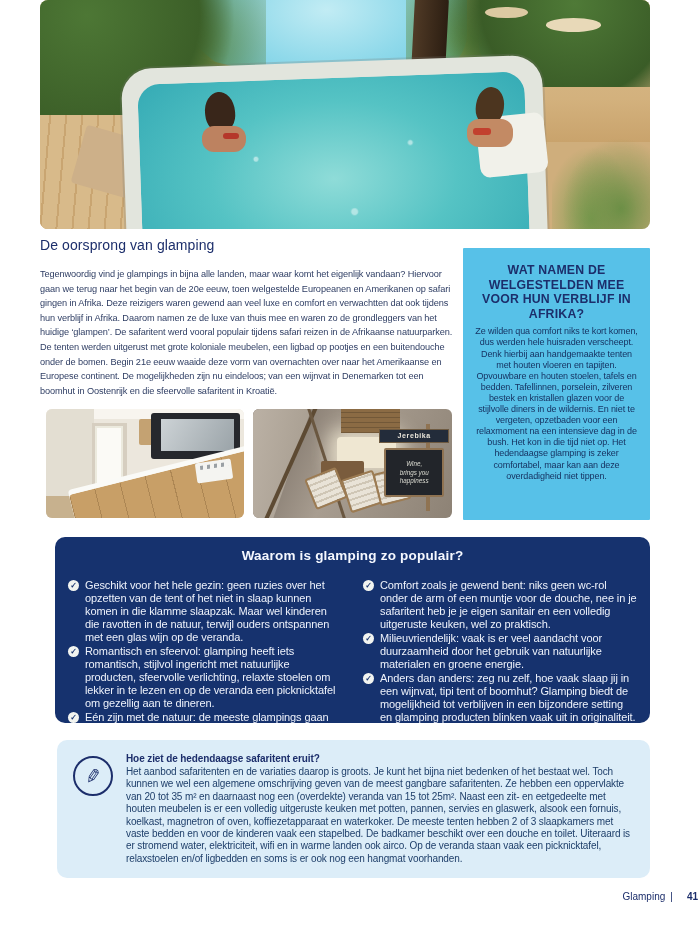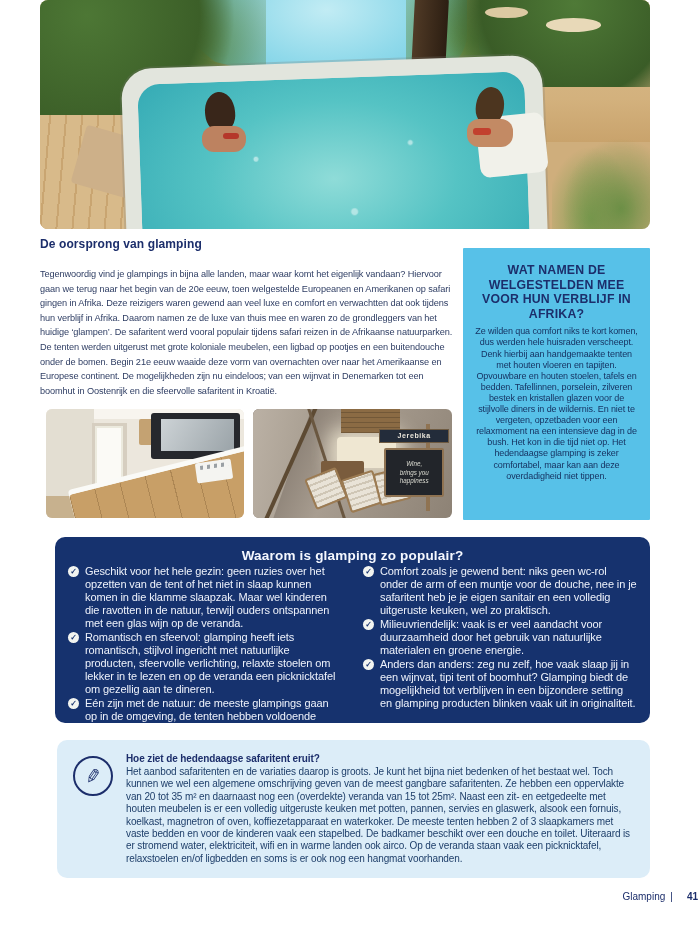--- a/index.html
+++ b/index.html
@@ -41,21 +41,21 @@
   .person-strap-l { left:30%; top:58%; width:16px; height:6px; background:#b5372a; border-radius:3px; }
   .hero-towel { right:17%; top:50%; width:68px; height:60px; background:#f1f1ea; border-radius:10px; transform:rotate(-6deg); }
   .person-head-r { right:24%; top:38%; width:28px; height:38px; background:#4c351f; border-radius:50% 50% 45% 45%; transform:rotate(8deg); }
   .person-body-r { right:22.5%; top:52%; width:46px; height:28px; background:#c38a64; border-radius:12px; }
   .person-strap-r { right:26%; top:56%; width:18px; height:7px; background:#c2402e; border-radius:3px; }
   .hero-plant-r { right:0; top:55%; width:16%; height:45%; background:
       radial-gradient(ellipse at 70% 80%, #6c8f46 0%, rgba(108,143,70,0) 60%),
       radial-gradient(ellipse at 40% 90%, #7d9c50 0%, rgba(125,156,80,0) 55%); }
 
   
-  .origin-title { position:absolute; left:40px; top:237px; font-size:12px; font-weight:700; color:#1c2e6b; letter-spacing:.1px; }
+  .origin-title { position:absolute; left:40px; top:237px; font-size:14px; font-weight:400; color:#1c2e6b; letter-spacing:.1px; }
   .origin-body { position:absolute; left:40px; top:267px; width:414px; font-size:9.2px; line-height:14.6px; letter-spacing:-0.1px; color:#2e3d63; }
 
   
   .sidebar-box { position:absolute; left:463px; top:248px; width:187px; height:272px; background:#57c1e8; border-radius:1px; padding:15px 12px 10px; text-align:center; overflow:hidden; }
   .sidebar-title { font-size:12.3px; line-height:14.6px; font-weight:800; color:#1c2e6b; letter-spacing:.2px; }
   .sidebar-body { margin-top:5px; font-size:9px; line-height:11.1px; letter-spacing:-0.1px; color:#173463; font-weight:500; }
 
   
   .photo { position:absolute; top:409px; height:109px; border-radius:6px; overflow:hidden; }
   .photo * { position:absolute; }
@@ -83,21 +83,21 @@
   .pt-chair { background:repeating-linear-gradient(0deg,#e9e3d7 0 4px, #cfc6b5 4px 6px); border:2px solid #9c7b52; border-radius:3px; }
   .pt-chair1 { left:28%; top:58%; width:17%; height:30%; transform:rotate(-22deg); }
   .pt-chair2 { left:46%; top:60%; width:17%; height:32%; transform:rotate(-18deg); }
   .pt-chair3 { left:62%; top:56%; width:16%; height:30%; transform:rotate(-14deg); }
   .pt-post { right:11%; top:14%; width:4px; height:80%; background:#8f7352; }
   .pt-sign { right:1.5%; top:18%; width:35%; height:13%; background:#232c3a; border:1px solid #6e5a41; display:flex; align-items:center; justify-content:center; font-size:7px; font-weight:700; color:#e9e5da; letter-spacing:.6px; }
   .pt-board { right:4%; top:36%; width:30%; height:45%; background:#22252a; border:2px solid #8f7352; border-radius:2px; display:flex; align-items:center; justify-content:center; text-align:center; font-size:6.3px; line-height:8.5px; font-style:italic; color:#dcdcd2; white-space:pre-line; }
 
   
   .popular-box { position:absolute; left:55px; top:537px; width:595px; height:186px; background:#16326e; border-radius:10px; padding:11px 13px 10px; overflow:hidden; }
-  .popular-title { text-align:center; color:#f5f8ff; font-size:13.5px; font-weight:700; letter-spacing:.2px; margin-bottom:2px; }
+  .popular-title { text-align:center; color:#f5f8ff; font-size:13.5px; font-weight:700; letter-spacing:.2px; margin-bottom:16px; }
   .popular-cols { display:flex; gap:21px; }
   .popular-col { flex:1; }
   .check-item { display:flex; gap:6px; margin-bottom:1px; }
   .check-icon { flex:0 0 11px; width:11px; height:11px; margin-top:1px; border-radius:50%; background:#f2f4f0; color:#16326e; font-size:8px; line-height:11px; font-weight:700; text-align:center; }
   .check-text { font-size:11px; line-height:13px; letter-spacing:-0.1px; color:#eef2fb; }
 
   
   .safari-box { position:absolute; left:57px; top:740px; width:593px; height:138px; background:#dcedf8; border-radius:10px; padding:13px 16px; display:flex; gap:13px; overflow:hidden; }
   .pencil-circle { flex:0 0 40px; width:40px; height:40px; margin-top:3px; border:2.5px solid #1c2e6b; border-radius:50%; display:flex; align-items:center; justify-content:center; }
   .pencil-glyph { font-size:19px; color:#1c2e6b; transform:scaleX(-1) rotate(10deg); font-style:normal; }

